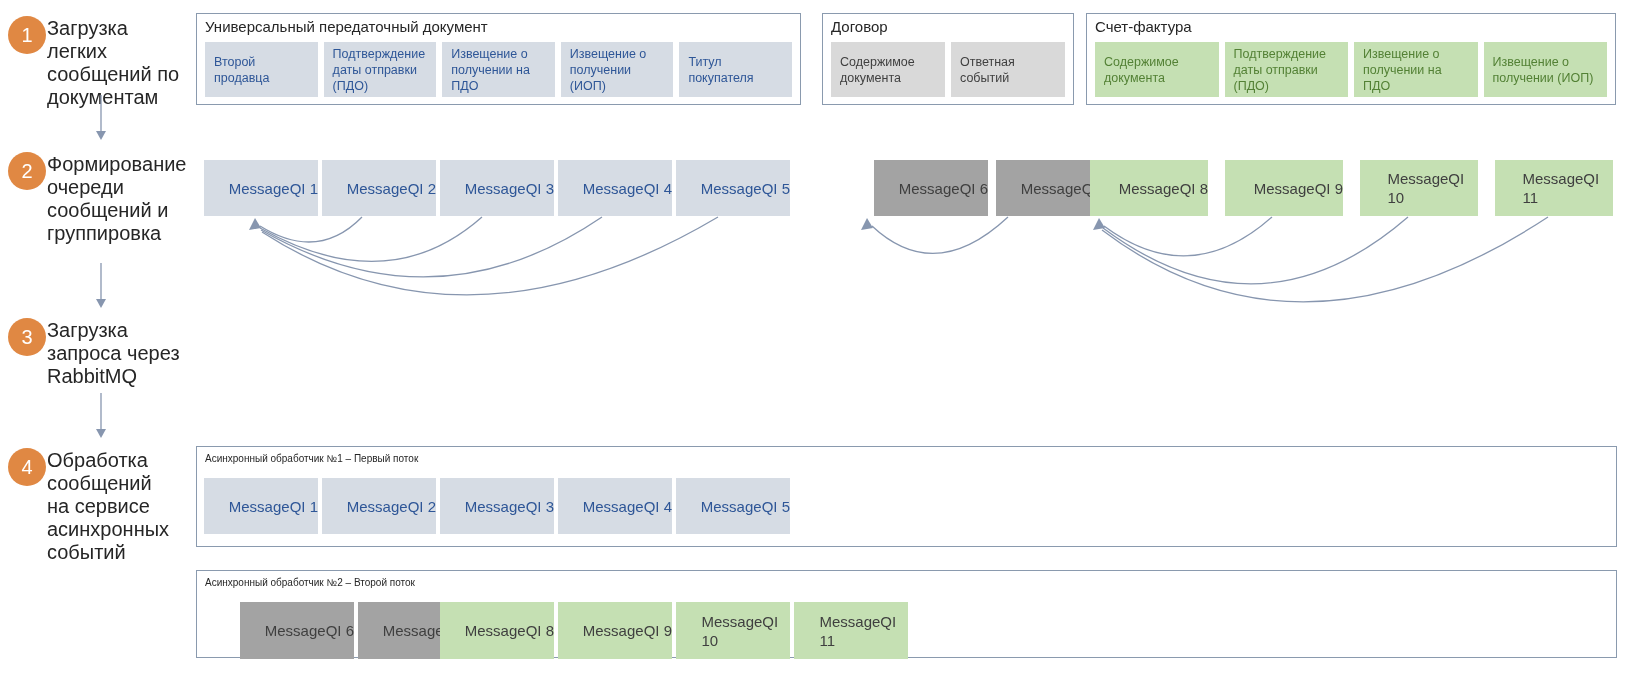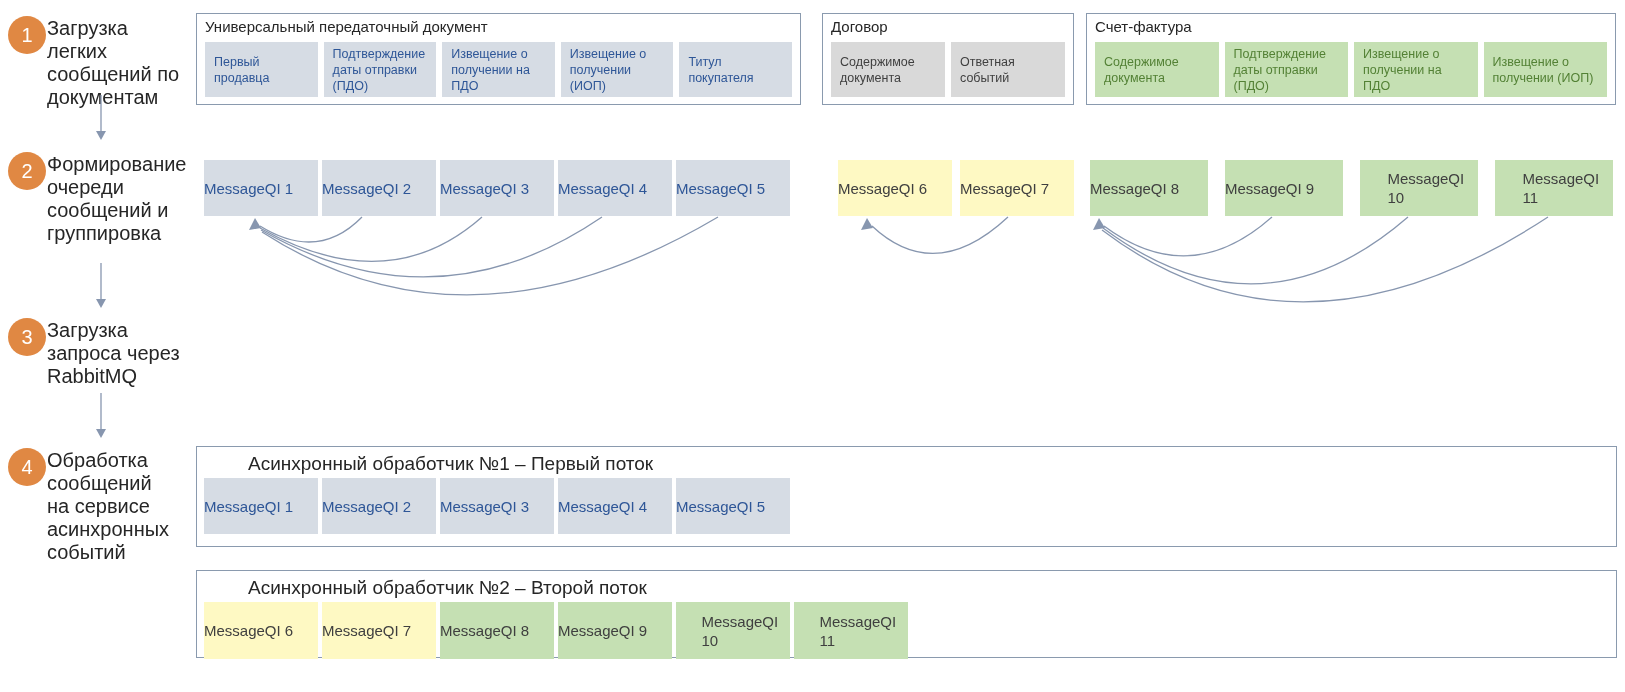--- a/index.html
+++ b/index.html
@@ -13,33 +13,33 @@
 
   .doc-group { position:absolute; top:13px; height:92px; border:1px solid #8a9aae; background:#fff; }
   .doc-title { position:absolute; left:8px; top:4px; font-size:15px; color:#262626; white-space:nowrap; }
   .doc-parts { position:absolute; left:8px; right:8px; top:28px; bottom:7px; display:flex; gap:6px; }
   .part { flex:1; display:flex; align-items:center; padding:0 9px; font-size:12.5px; line-height:16px; }
 
   .blue  { background:#d6dce4; color:#2e5697; }
   .gray  { background:#d9d9d9; color:#3f3f3f; }
   .green { background:#c5e0b3; color:#538135; }
   .green-msg { background:#c5e0b3; color:#3f3f3f; }
-  .gray-msg  { background:#fef9c3; color:#3f3f3f; }
+  .gray-msg  { background:#a3a3a3; color:#3f3f3f;margin-left:36px; }
 
   .msg { position:absolute; width:114px; height:56px; display:flex; align-items:center;
-    justify-content:flex-start; font-size:15px; line-height:19px; }
+    justify-content:flex-end; font-size:15px; line-height:19px; }
   .msg.wrap { justify-content:center; padding-left:19px; }
   .msg.wrap span { display:inline-block; width:82px; }
   .row-q  { top:160px; }
   .g3 { width:118px; }
 
   .handler { position:absolute; left:196px; width:1421px; border:1px solid #8a9aae; background:#fff; }
   .h1 { top:446px; height:101px; }
   .h2 { top:570px; height:88px; }
-  .handler-title { position:absolute; left:8px; top:6px; font-size:19px; color:#262626; white-space:nowrap;margin-left:43px; }
+  .handler-title { position:absolute; left:8px; top:6px; font-size:10px; color:#262626; white-space:nowrap; }
   .row-h1 { top:478px; }
   .row-h2 { top:602px; height:57px; }
 
   .overlay { position:absolute; left:0; top:0; pointer-events:none; }
 </style>
 </head>
 <body>
 
 <div class="canvas">
 
@@ -59,21 +59,21 @@
   <div class="step-circle" style="top:448px">4</div>
   <div class="step-label" style="top:449px">Обработка
 сообщений
 на сервисе
 асинхронных
 событий</div>
 
   <div class="doc-group" style="left:196px;width:605px">
     <div class="doc-title">Универсальный передаточный документ</div>
     <div class="doc-parts">
-      <div class="part blue">Первый продавца</div>
+      <div class="part blue">Второй продавца</div>
       <div class="part blue">Подтверждение даты отправки (ПДО)</div>
       <div class="part blue">Извещение о получении на ПДО</div>
       <div class="part blue">Извещение о получении (ИОП)</div>
       <div class="part blue">Титул покупателя</div>
     </div>
   </div>
 
   <div class="doc-group" style="left:822px;width:252px">
     <div class="doc-title">Договор</div>
     <div class="doc-parts">

